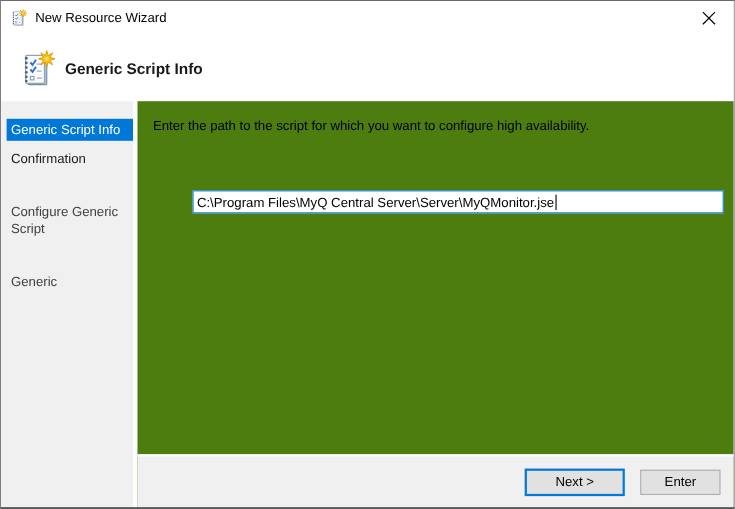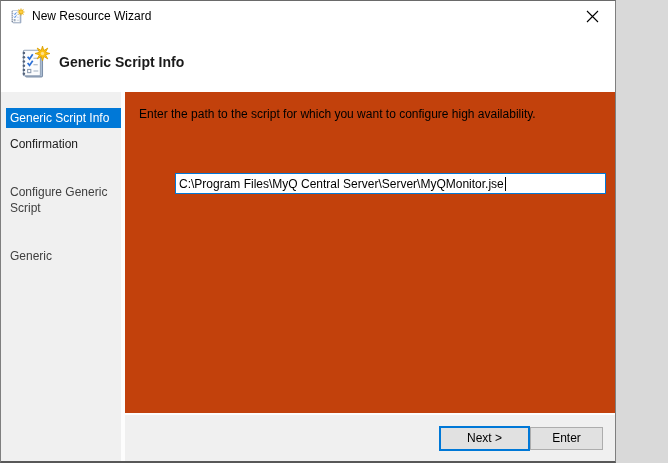--- a/index.html
+++ b/index.html
@@ -1,51 +1,51 @@
 <!DOCTYPE html>
 <html><head>
 <meta charset="utf-8">
 <style>
   html,body{margin:0;padding:0;background:#d9d9d9;font-family:"Liberation Sans","DejaVu Sans",sans-serif;}
   .window{
-    box-sizing:border-box;width:616px;height:463px;background:#ffffff;
+    box-sizing:border-box;width:668px;height:463px;background:#ffffff;
     border:1px solid #7f7f7f;border-top-color:#6a6a6a;border-bottom:2px solid #585858;
     display:flex;flex-direction:column;overflow:hidden;
   }
   
   .titlebar{height:30px;flex:0 0 30px;display:flex;align-items:center;padding-left:8px;background:#fff;}
   .titlebar .icon16{width:16px;height:16px;margin-right:7px;flex:0 0 16px;}
   .titlebar .title{font-size:12px;color:#000;}
   .closebtn{margin-left:auto;width:45px;height:30px;display:flex;align-items:center;justify-content:center;cursor:default;}
   
   .header{height:61px;flex:0 0 61px;display:flex;align-items:center;padding-left:16px;background:#fff;}
   .header .icon34{width:34px;height:34px;margin-right:8px;flex:0 0 34px;}
   .header h1{font-size:14px;font-weight:bold;color:#1a1a1a;margin:0;}
   
   .body{flex:1;display:flex;min-height:0;}
   .sidebar{width:120px;flex:0 0 120px;background:#f0f0f0;padding-top:16px;box-sizing:border-box;font-size:12px;}
   .step{padding:2px 4px 2px 9px;margin-bottom:6px;line-height:16px;color:#1b1b1b;}
   .step.selected{background:#0078d7;color:#fff;margin-left:5px;padding-left:4px;}
   .step.disabled{color:#404040;margin-top:28px;}
   .gutter{width:4px;flex:0 0 4px;background:#fdfdfd;}
-  .main{flex:1;display:flex;flex-direction:column;background:#c2410c;min-width:0;}
+  .main{flex:1;display:flex;flex-direction:column;background:#4d7c0f;min-width:0;}
   .content{flex:1;}
   .instruction{margin:0;padding:15px 10px 0 14px;font-size:12px;color:#000;}
   .field-row{display:flex;align-items:center;margin:52px 9px 0 14px;}
   .field-row label{width:106px;flex:0 0 106px;font-size:12px;color:#000;}
   .textbox{
     flex:1;height:21px;box-sizing:border-box;background:#fff;border:1px solid #0078d7;
     display:flex;align-items:center;padding:0 3px;font-size:12px;color:#000;
     white-space:nowrap;overflow:hidden;margin-left:36px;
   }
   .caret{width:1px;height:14px;background:#000;margin-left:1px;flex:0 0 1px;}
   
   .footer{
     flex:0 0 46px;height:46px;border-top:2px solid #fdfdfd;background:#f0f0f0;
-    display:flex;align-items:center;justify-content:flex-end;padding-right:12px;
+    display:flex;align-items:center;justify-content:flex-end;padding-right:12px;gap:14px;
   }
   .btn{
     font-family:"Liberation Sans","DejaVu Sans",sans-serif;font-size:12px;color:#000;
     background:#e1e1e1;border:1px solid #adadad;width:73px;height:23px;padding:0;
   }
   .btn.default{width:91px;height:25px;border:2px solid #0078d7;}
   .hidden-defs{position:absolute;width:0;height:0;overflow:hidden;}
 </style>
 </head>
 <body>

